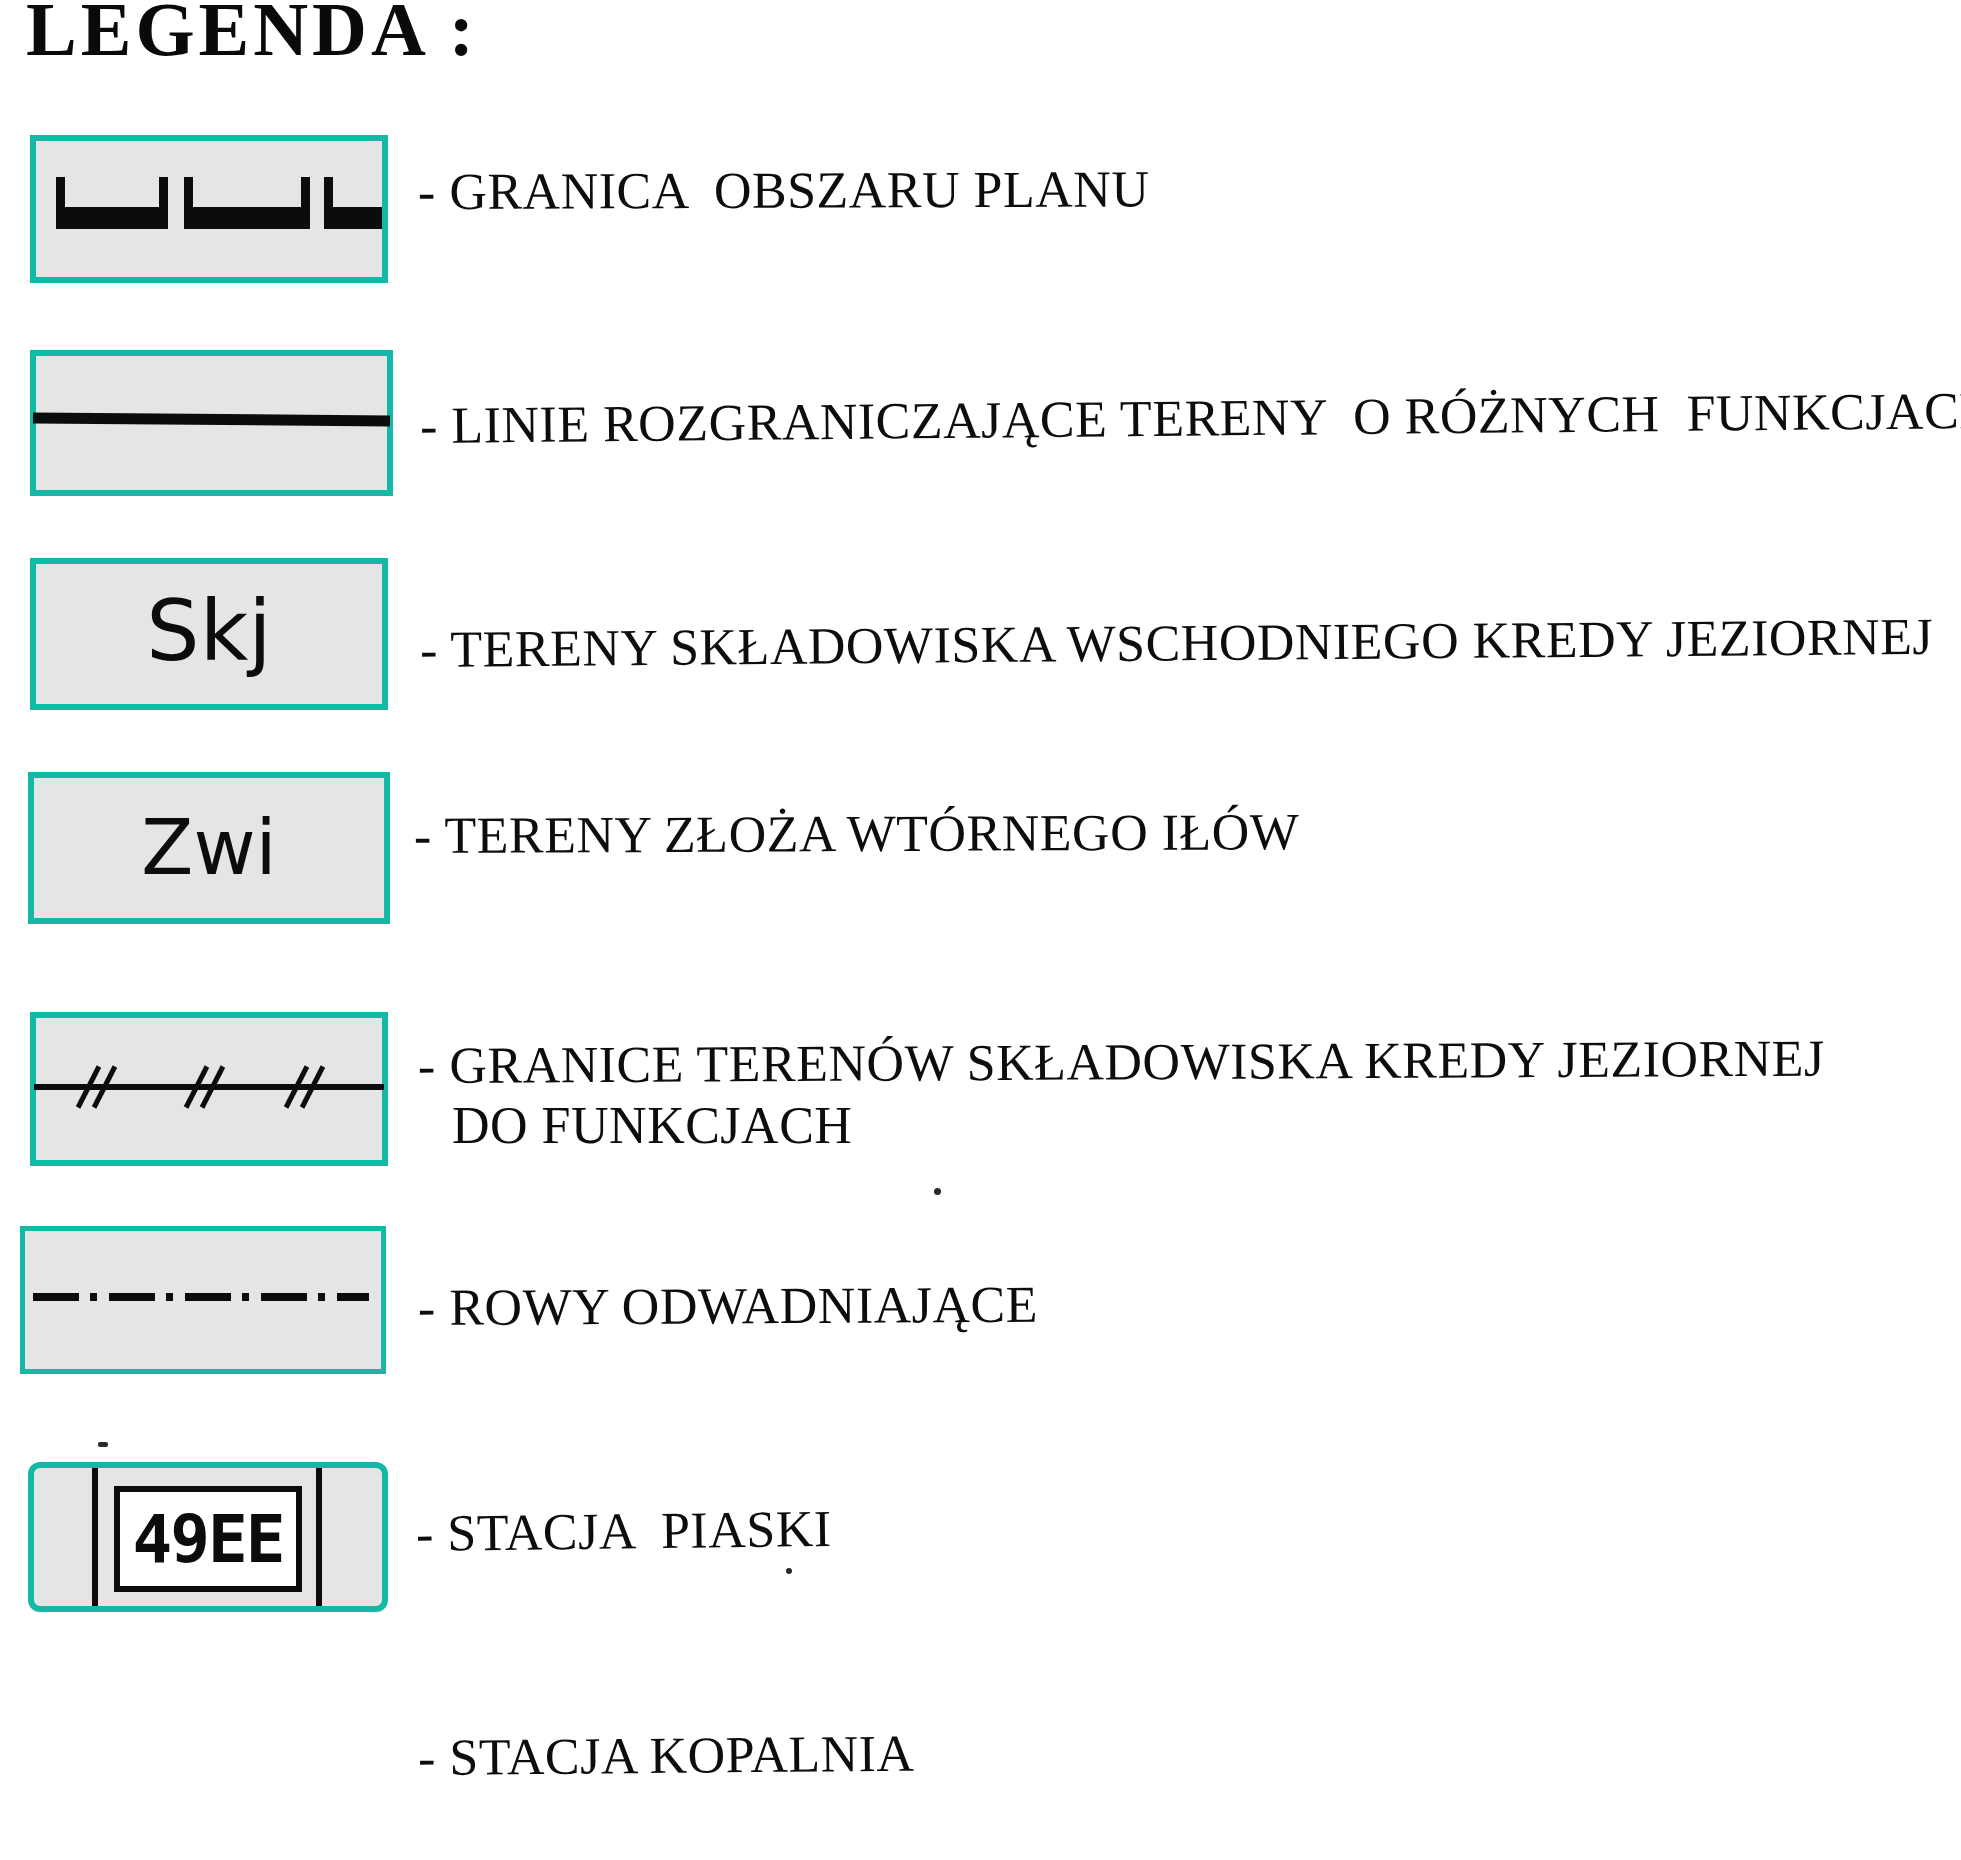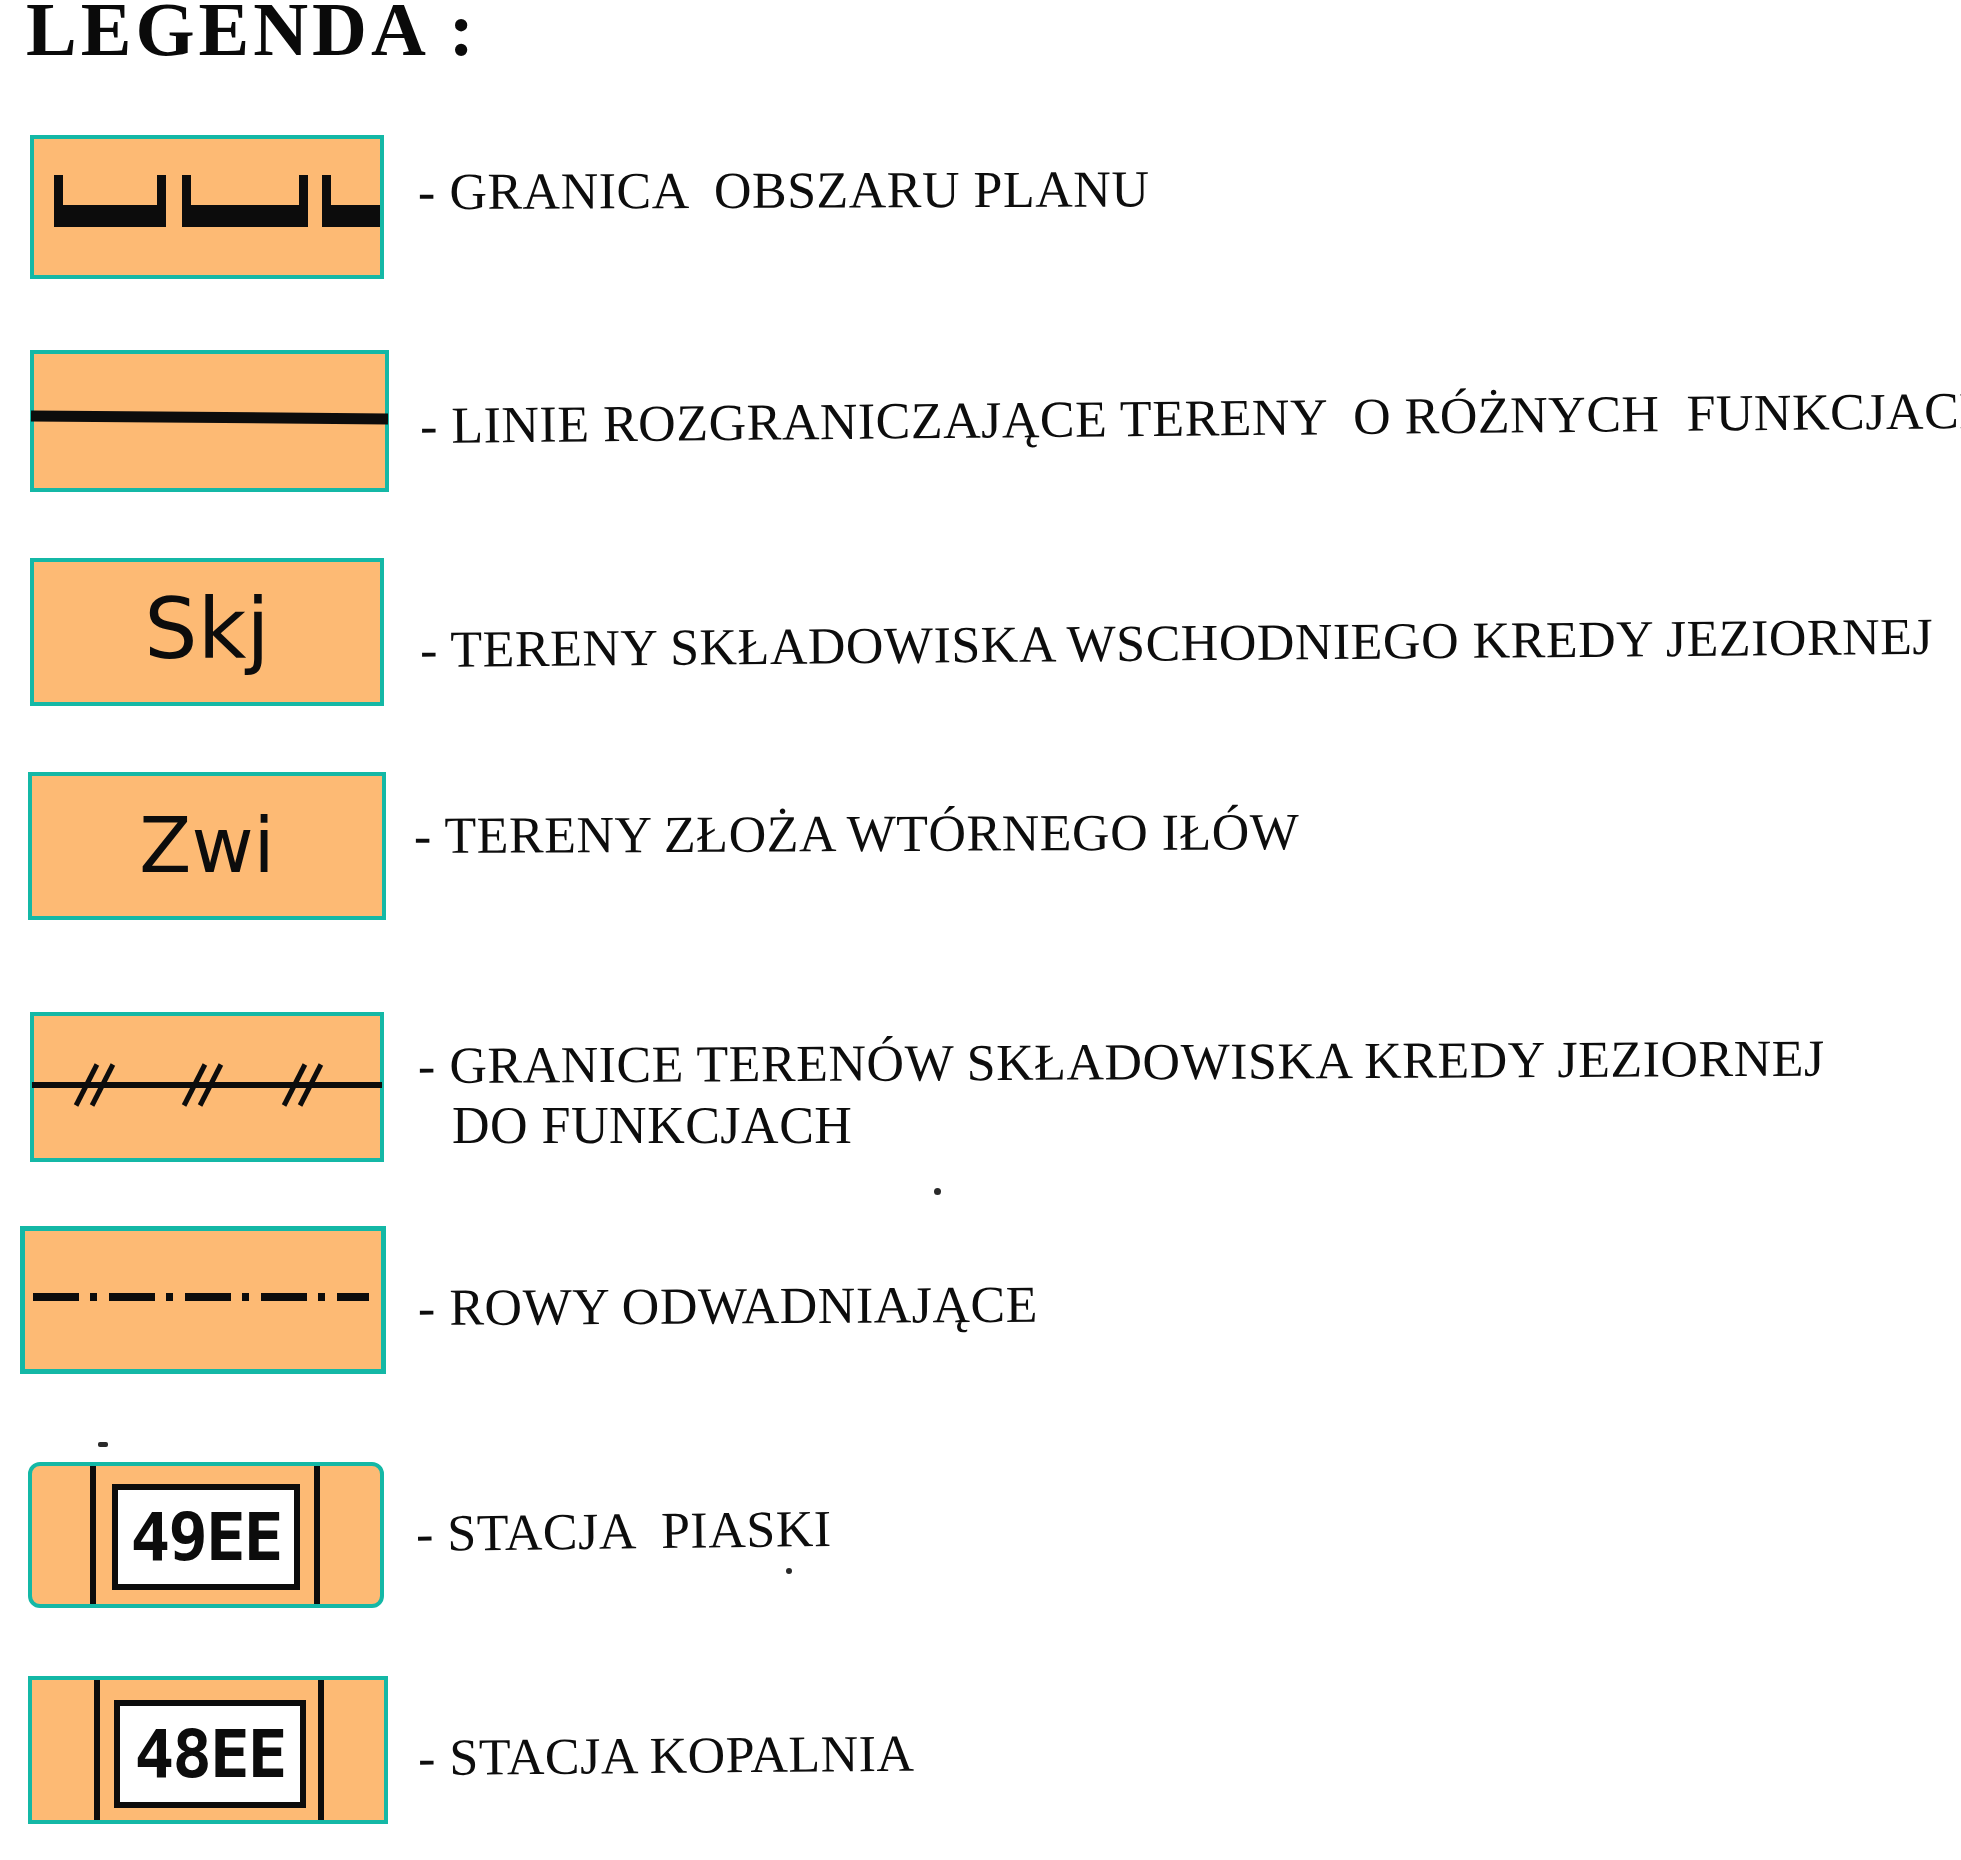--- a/index.html
+++ b/index.html
@@ -4,21 +4,21 @@
 <style>
   html,body{margin:0;padding:0;background:#ffffff;}
   body{width:1961px;height:1860px;position:relative;overflow:hidden;
        font-family:"Liberation Serif", serif;color:#0c0c0c;}
   .page{position:absolute;inset:0;background:#ffffff;}
 
   .title{position:absolute;left:26px;top:-12px;margin:0;
          font:bold 76px/1.1 "Liberation Serif", serif;letter-spacing:4px;color:#0a0a0a;}
 
   
-  .box{position:absolute;border:4px solid #14b8a6;background:#fdba74;box-sizing:content-box;}
+  .box{position:absolute;border:6px solid #14b8a6;background:#e5e5e5;box-sizing:content-box;}
 
   
   .b1seg{position:absolute;top:66px;height:22px;background:#0c0c0c;}
   .b1tick{position:absolute;top:36px;width:9px;height:52px;background:#0c0c0c;}
 
   
   .solidline{position:absolute;left:-3px;right:-3px;top:58px;height:11px;background:#0c0c0c;
              transform:rotate(0.45deg);}
 
   
@@ -104,26 +104,19 @@
 
   <div class="box" style="left:28px;top:1462px;width:348px;height:138px;border-radius:12px;">
     <div class="vline" style="left:58px;"></div>
     <div class="vline" style="left:282px;"></div>
     <div class="innerbox" style="left:80px;top:18px;width:176px;height:94px;">
       <span class="stcode">49EE</span>
     </div>
   </div>
   <div class="txt" style="left:416px;top:1504px;transform:rotate(-0.7deg);">- STACJA  PIASKI</div>
 
-  <div class="box" style="left:28px;top:1676px;width:352px;height:140px;">
-    <div class="vline" style="left:62px;"></div>
-    <div class="vline" style="left:286px;"></div>
-    <div class="innerbox" style="left:82px;top:20px;width:180px;height:96px;">
-      <span class="stcode">48EE</span>
-    </div>
-  </div>
   <div class="txt" style="left:418px;top:1728px;transform:rotate(-0.5deg);">- STACJA KOPALNIA</div>
 
   <div class="noise" style="left:934px;top:1188px;width:7px;height:7px;"></div>
   <div class="noise" style="left:786px;top:1568px;width:6px;height:6px;"></div>
   <div class="noise" style="left:98px;top:1442px;width:10px;height:5px;border-radius:2px;"></div>
 
 </div>
 
 </body></html>

